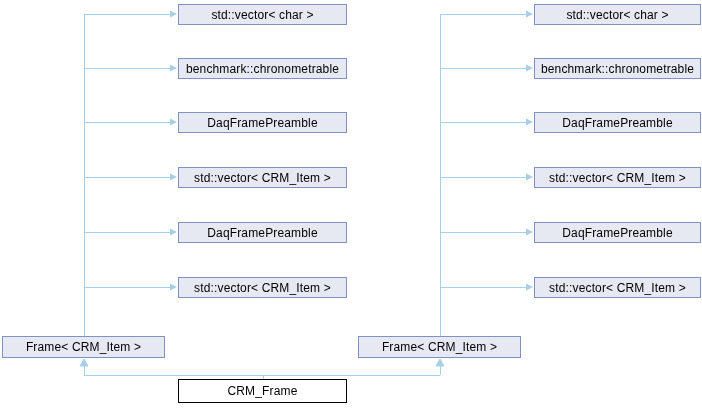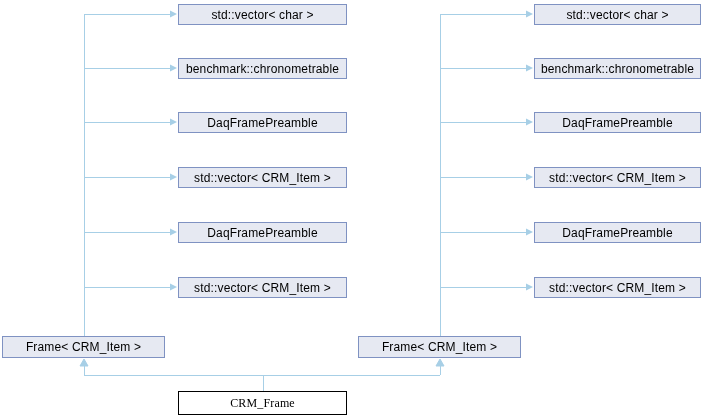--- a/index.html
+++ b/index.html
@@ -126,18 +126,18 @@
       </div>
       <div class="node" style="left: 534px; top: 277px; width: 167px; height: 21px;">
         <span class="node-label">std::vector&lt; CRM_Item &gt;</span>
       </div>
       <div class="node" style="left: 2px; top: 336px; width: 163px; height: 22px;">
         <span class="node-label">Frame&lt; CRM_Item &gt;</span>
       </div>
       <div class="node" style="left: 358px; top: 336px; width: 163px; height: 22px;">
         <span class="node-label">Frame&lt; CRM_Item &gt;</span>
       </div>
-      <div class="node root" style="left: 178px; top: 391px; width: 169px; height: 24px; font-family: Liberation Serif, serif;">
+      <div class="node root" style="left: 178px; top: 379px; width: 169px; height: 24px;">
         <span class="node-label">CRM_Frame</span>
       </div>
     </div>
 
 </div>
 
 </body></html>

